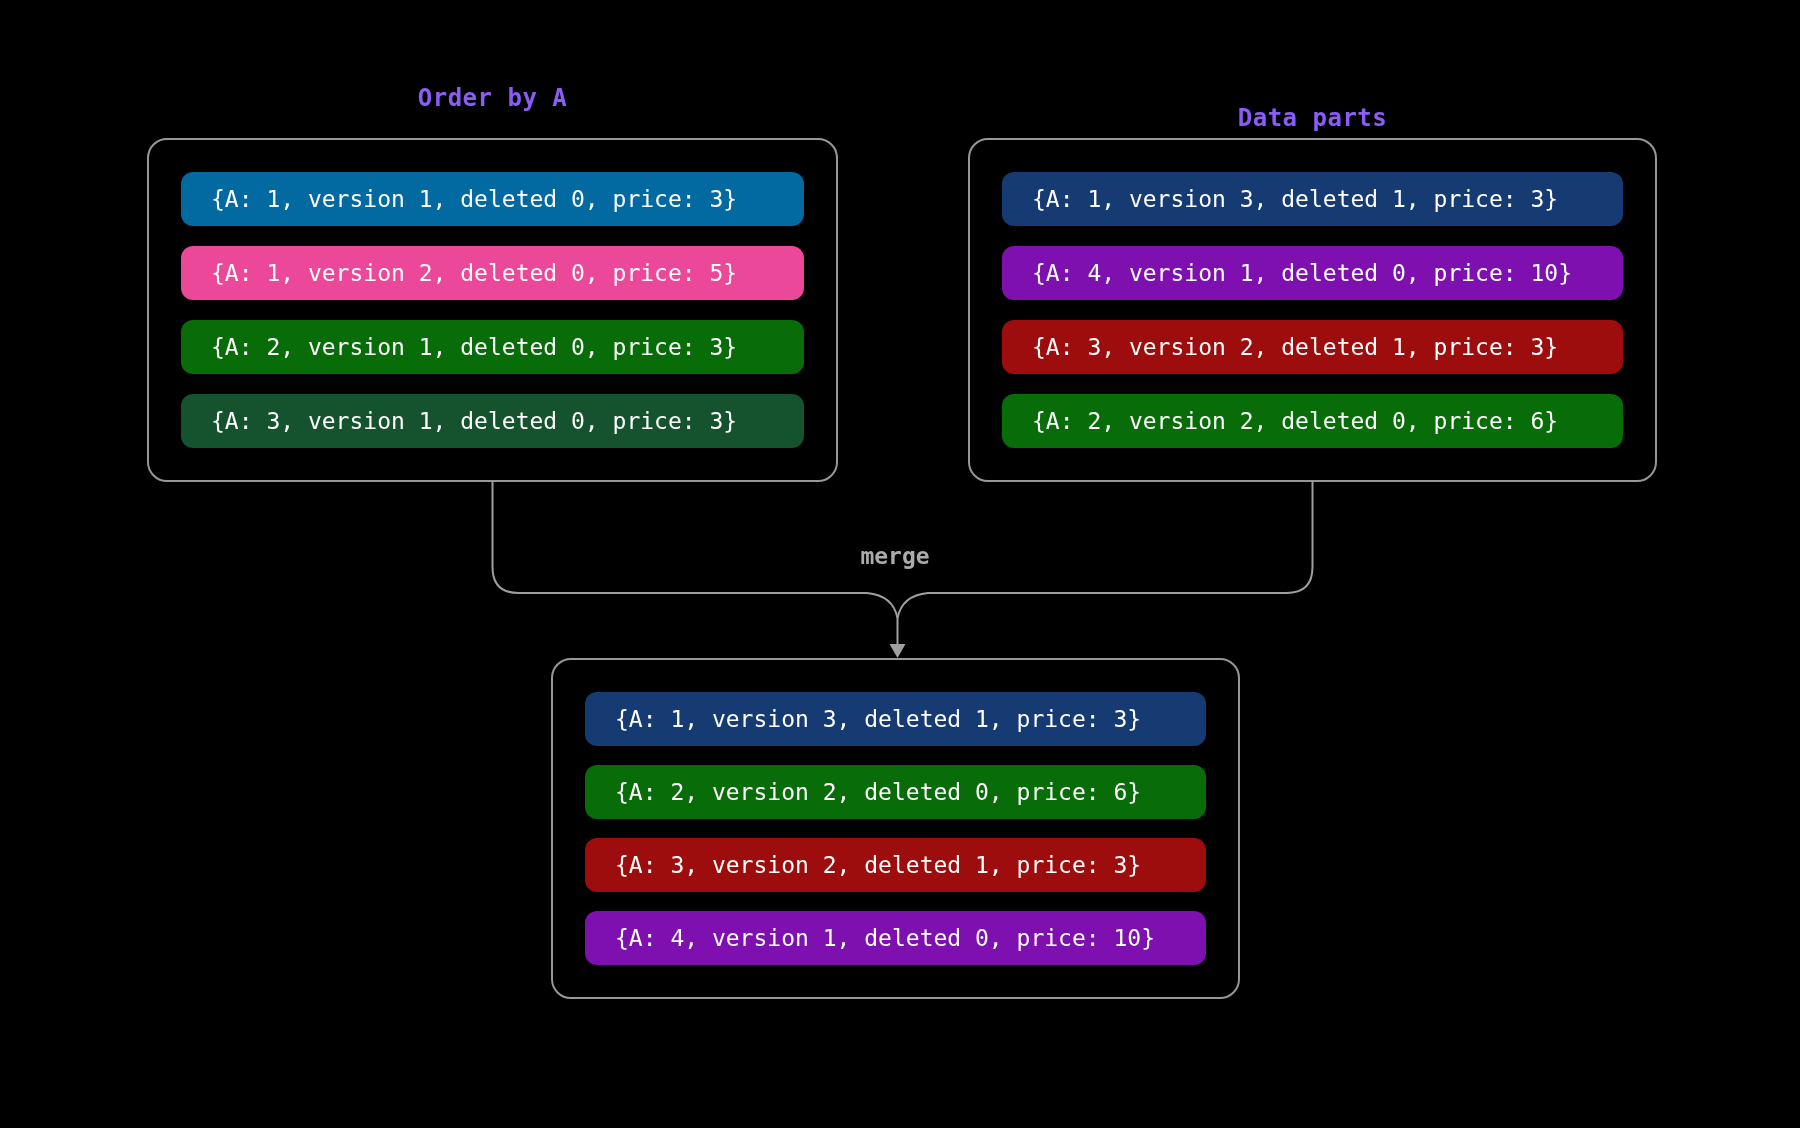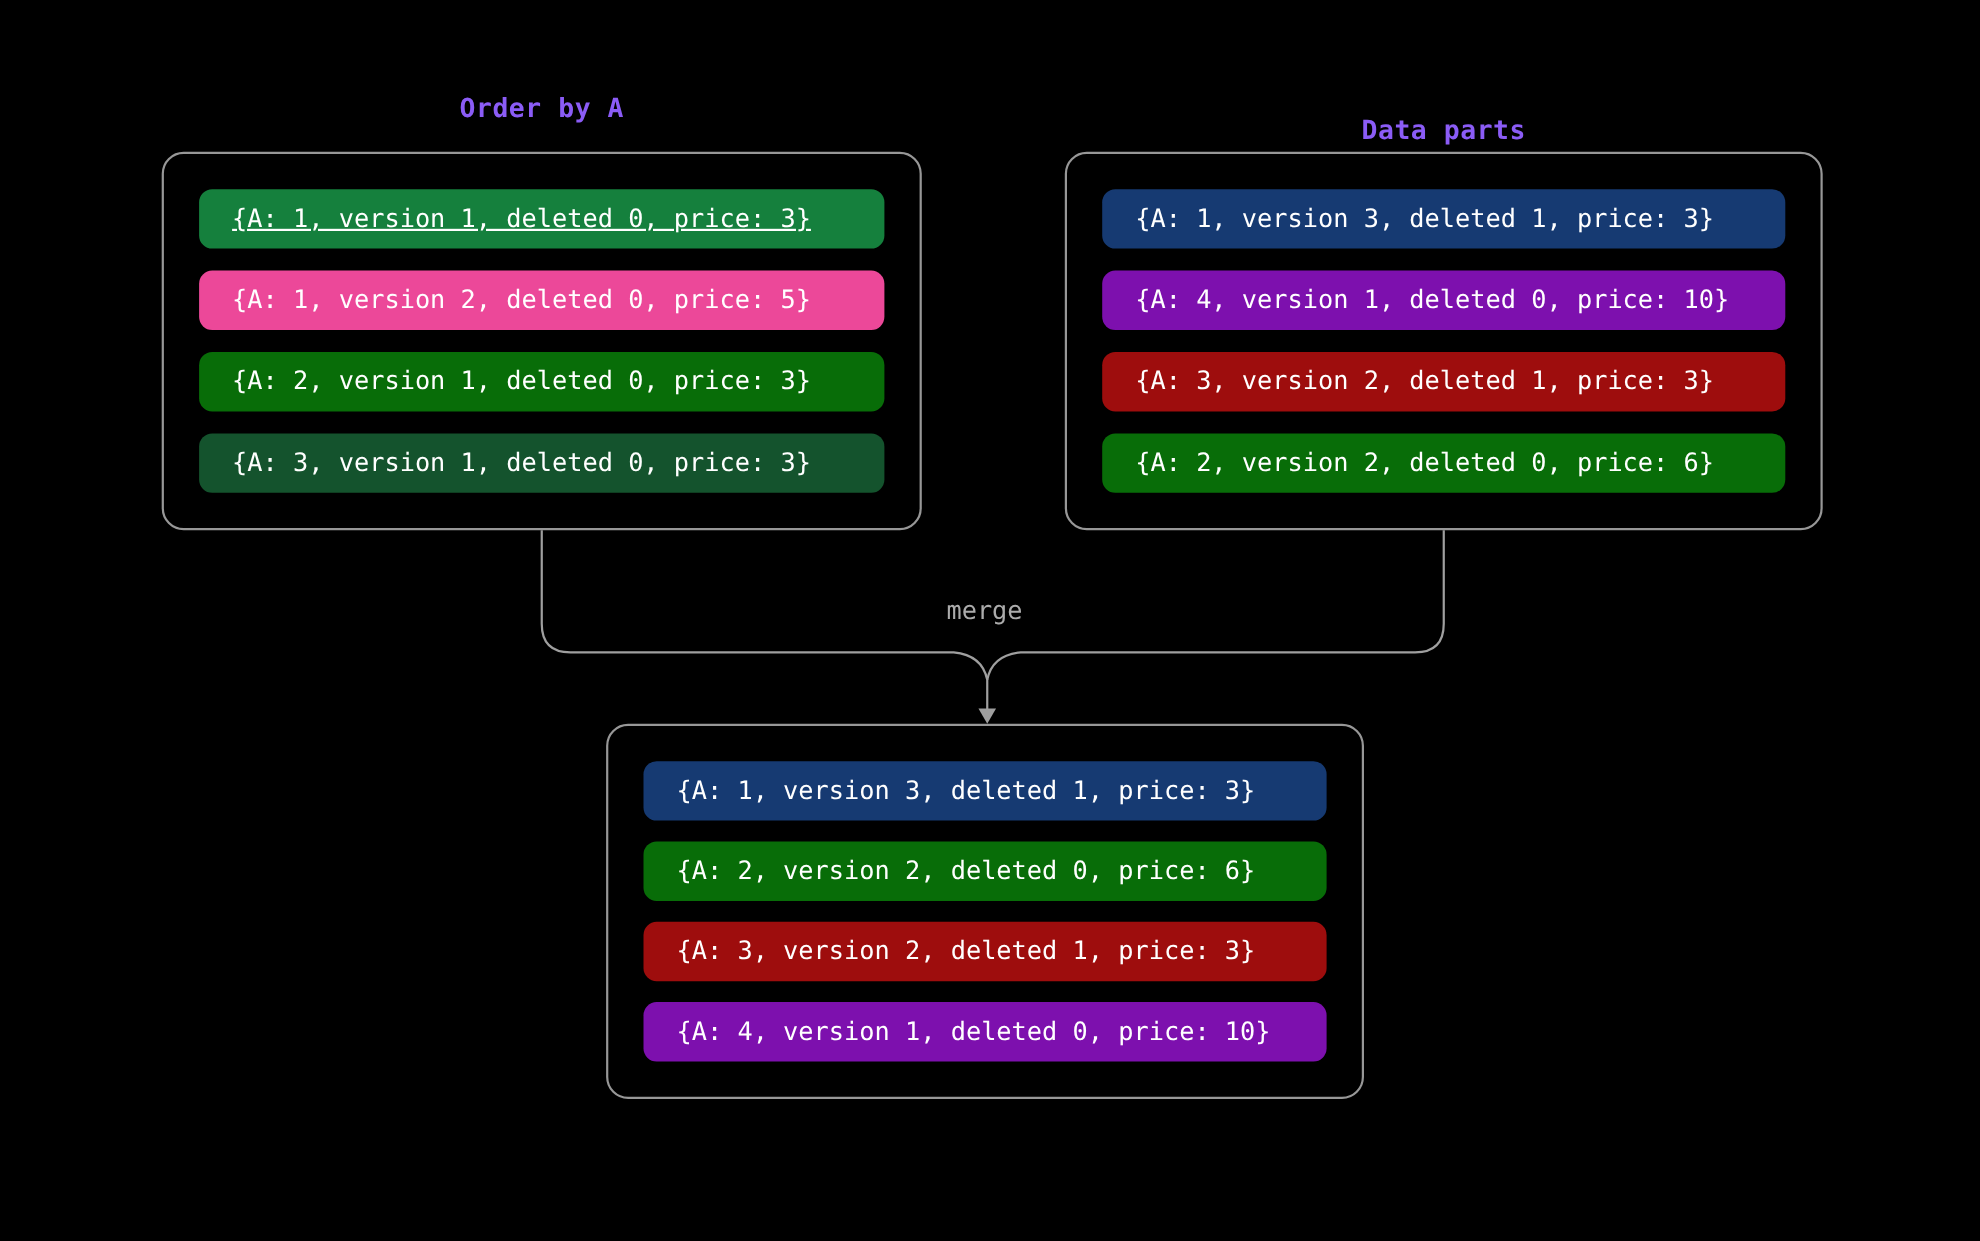--- a/index.html
+++ b/index.html
@@ -45,42 +45,42 @@
     font-size: 23px;
     color: #ffffff;
     white-space: pre;
   }
 
   .merge-label {
     position: absolute;
     left: 795px; top: 543px; width: 200px;
     text-align: center;
     font-size: 23px;
-    font-weight: 400;
+    font-weight: 700;
     color: #ababab;
   }
 
   svg.connectors {
     position: absolute;
     left: 0; top: 0;
     width: 1800px; height: 1128px;
     pointer-events: none;
   }
 </style>
 </head>
 <body>
 
 <div class="stage">
 
   <div class="panel-title title-left">Order by A</div>
 
   <div class="panel-title title-right">Data parts</div>
 
   <div class="panel panel-left">
-    <div class="pill" style="background-color: #15803d; text-decoration: underline;">{A: 1, version 1, deleted 0, price: 3}</div>
+    <div class="pill" style="background-color: #0369a1;">{A: 1, version 1, deleted 0, price: 3}</div>
     <div class="pill" style="background-color: #ec4899;">{A: 1, version 2, deleted 0, price: 5}</div>
     <div class="pill" style="background-color: rgb(8, 109, 8); text-align: center;">{A: 2, version 1, deleted 0, price: 3}</div>
     <div class="pill" style="background-color: #14532d; text-align: center;">{A: 3, version 1, deleted 0, price: 3}</div>
   </div>
 
   <div class="panel panel-right">
     <div class="pill" style="background-color: rgb(22, 58, 114);">{A: 1, version 3, deleted 1, price: 3}</div>
     <div class="pill" style="background-color: rgb(125, 16, 174);">{A: 4, version 1, deleted 0, price: 10}</div>
     <div class="pill" style="background-color: rgb(158, 13, 13);">{A: 3, version 2, deleted 1, price: 3}</div>
     <div class="pill" style="background-color: rgb(8, 109, 8);">{A: 2, version 2, deleted 0, price: 6}</div>

